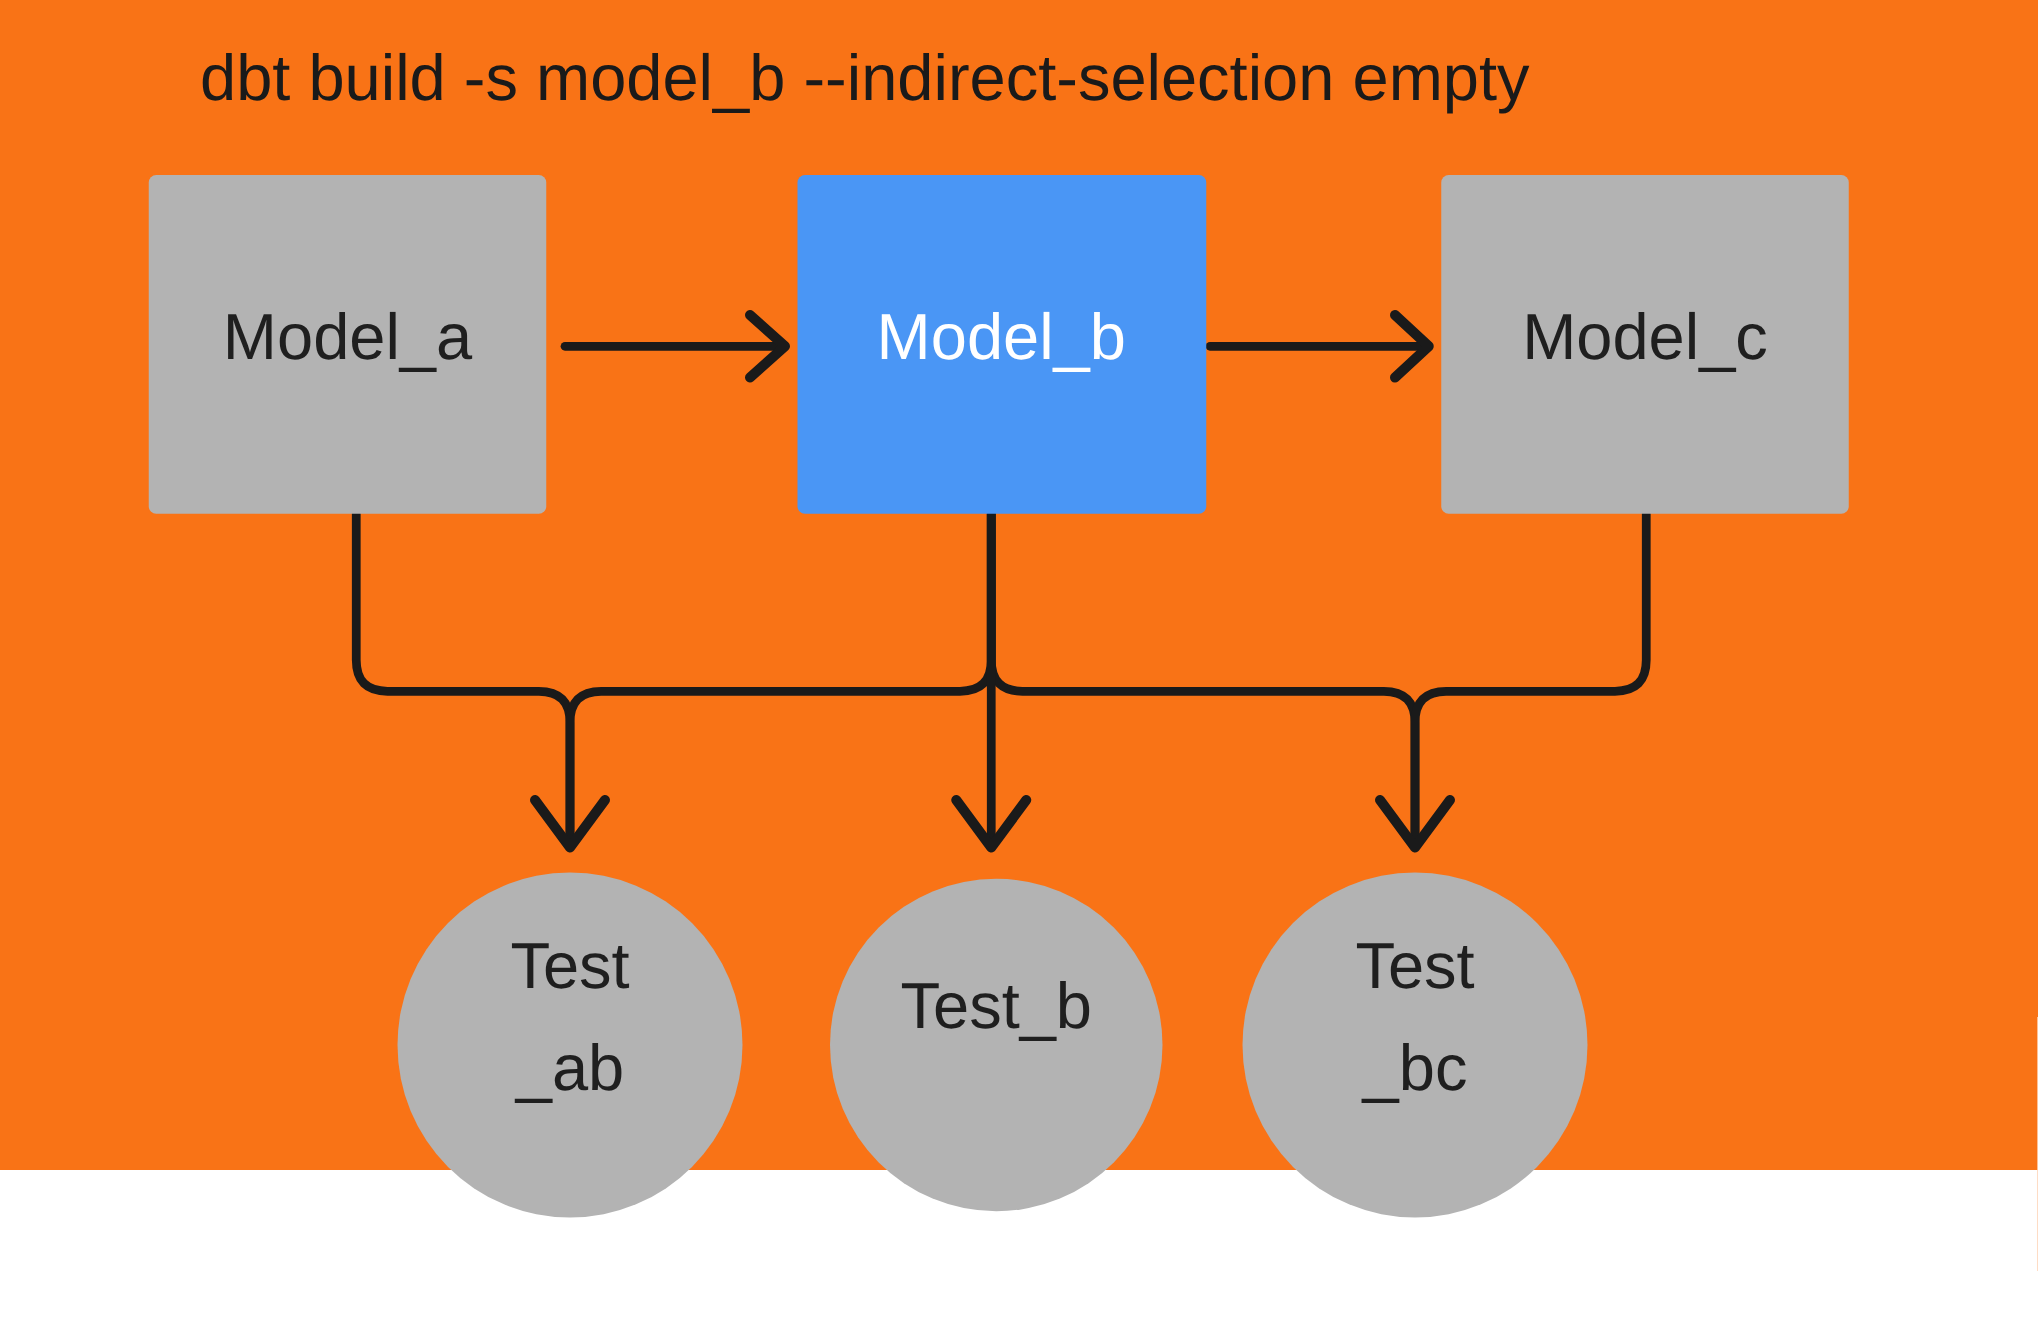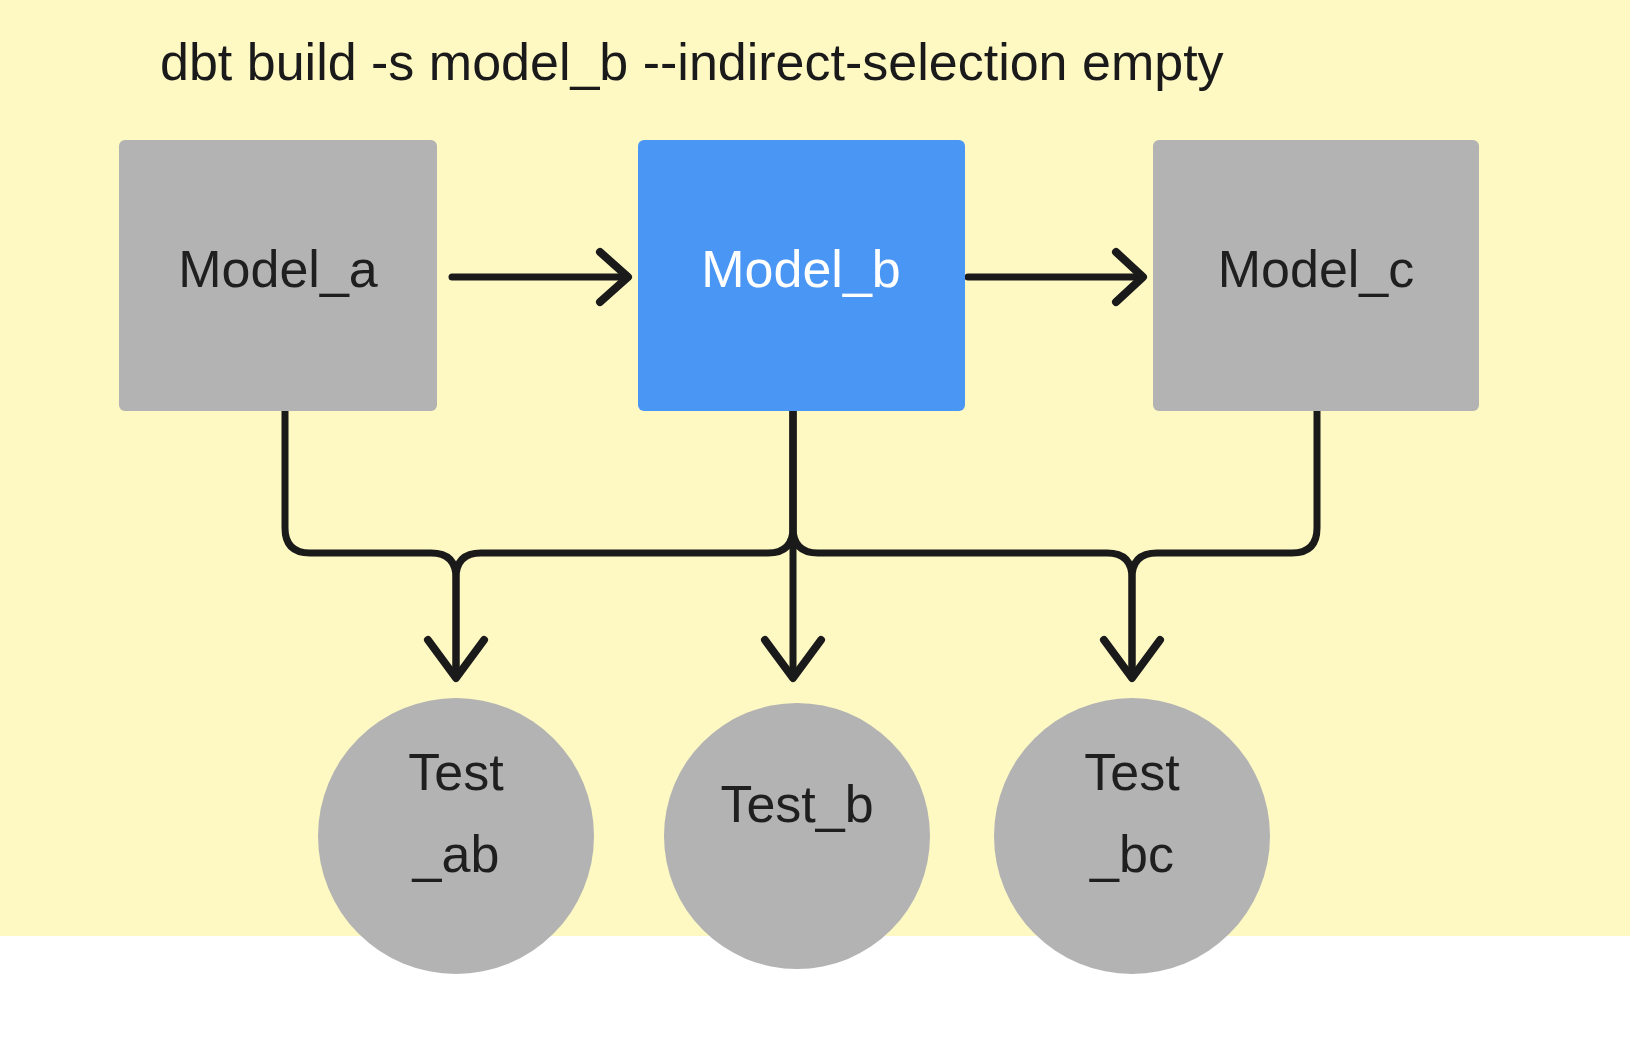--- a/index.html
+++ b/index.html
@@ -10,21 +10,21 @@
   body {
     width: 1630px;
     height: 1060px;
     overflow: hidden;
     font-family: "Liberation Sans", sans-serif;
   }
   #diagram-root {
     position: relative;
     width: 1630px;
     height: 936px;
-    background: #fef9c3;
+    background: #f97316;
   }
   svg.diagram-canvas {
     position: absolute;
     top: 0;
     left: 0;
     width: 1630px;
     height: 1060px;
     display: block;
   }
   .title-text {

